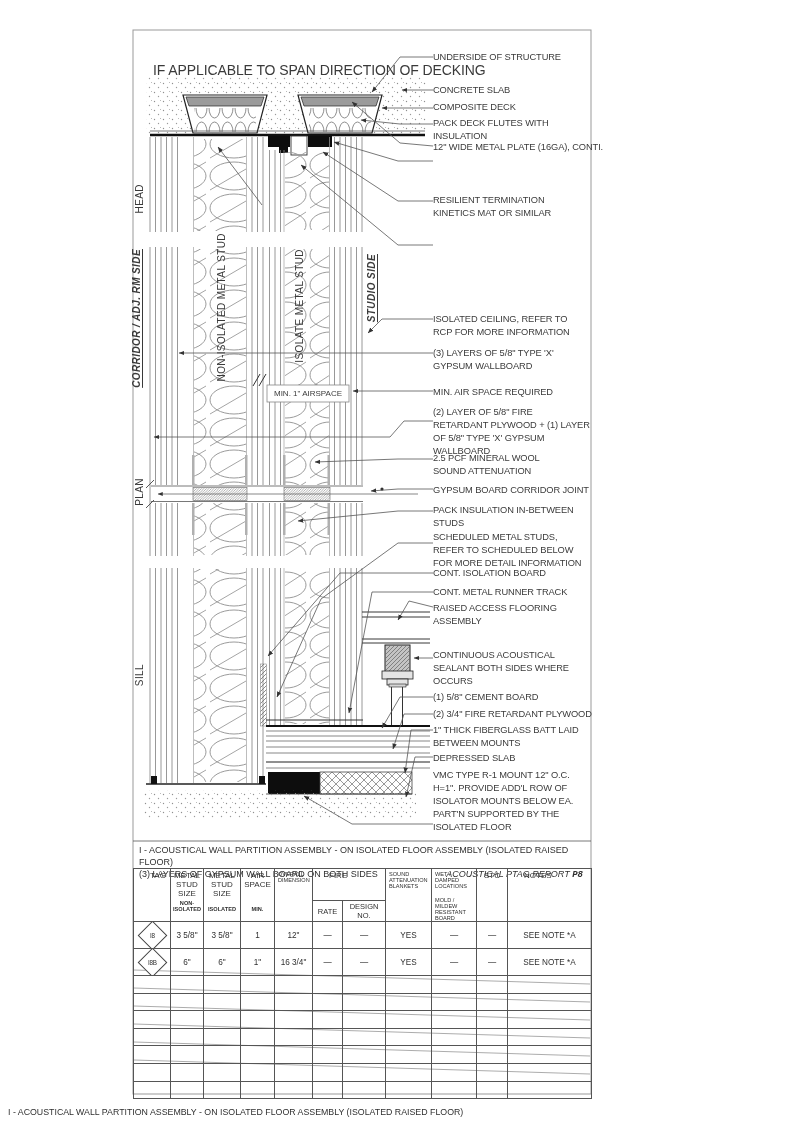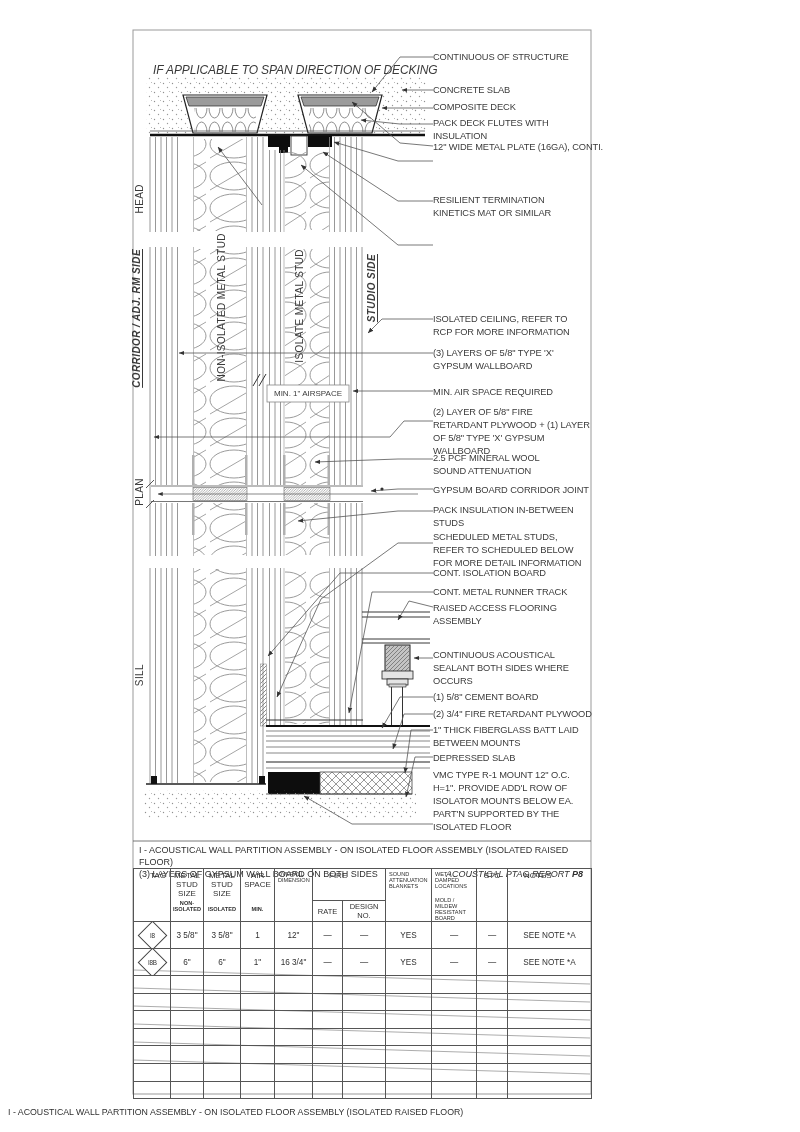--- a/index.html
+++ b/index.html
@@ -1,30 +1,30 @@
 <!DOCTYPE html>
 <html><head>
 <meta charset="utf-8">
 <style>
   html,body{margin:0;padding:0;background:#fff;}
   .page{position:relative;width:800px;height:1132px;background:#fff;overflow:hidden;
         font-family:"Liberation Sans",sans-serif;color:#333;}
   svg.draw{position:absolute;left:0;top:0;z-index:1;}
   .ann{position:absolute;z-index:2;font-size:9.3px;line-height:13px;white-space:pre-line;
        color:#3a3a3a;letter-spacing:-0.1px;}
-  .note-sm{font-size:12px;font-style:italic;}
+  .note-sm{font-size:14px;}
   .vlabel{position:absolute;z-index:2;writing-mode:vertical-rl;transform:rotate(180deg);
           font-size:10px;color:#3a3a3a;letter-spacing:.4px;white-space:nowrap;}
   .vlabel.it{font-style:italic;text-decoration:underline;font-weight:600;}
   .airbox{position:absolute;z-index:3;font-size:8px;text-align:center;color:#3a3a3a;}
   .notes{position:absolute;left:133px;top:842px;width:458px;z-index:2;padding:2px 0 0 6px;
          box-sizing:border-box;font-size:9px;line-height:12px;color:#2f2f2f;}
   .notes .l2{display:flex;justify-content:space-between;padding-right:8px;}
   .report{font-style:italic;}
-  .report b{font-style:italic;}
+  .report b{font-style:italic;font-family:Liberation Mono, monospace;}
   table.sched{position:absolute;left:133px;top:868px;width:458px;z-index:2;border-collapse:collapse;
           table-layout:fixed;background:transparent;color:#2f2f2f;}
   .sched th,.sched td{border:1px solid #555;padding:0 1px;vertical-align:top;text-align:center;
           font-weight:normal;overflow:hidden;}
   .sched tr.h1 th{height:27px;font-size:8px;}
   .sched tr.h2 th{height:15px;font-size:7.5px;vertical-align:middle;}
   .sched .lal{text-align:left;padding-left:16px;padding-top:2px;}
   .sched .cellcol{display:flex;flex-direction:column;justify-content:space-between;height:41px;padding-top:2px;}
   .tiny{font-size:5.6px;line-height:6px;font-weight:bold;}
   .tinyn{font-size:5.6px;line-height:6px;text-align:left;padding:2px 0 0 2px;}
@@ -240,21 +240,21 @@
 <div class="vlabel it" style="left:131px;top:249px">CORRIDOR / ADJ. RM SIDE</div>
 <div class="vlabel" style="left:134px;top:478px">PLAN</div>
 <div class="vlabel" style="left:134px;top:664px">SILL</div>
 <div class="vlabel" style="left:216px;top:233px">NON-ISOLATED METAL STUD</div>
 <div class="vlabel" style="left:294px;top:249px">ISOLATE METAL STUD</div>
 <div class="vlabel it" style="left:366px;top:254px">STUDIO SIDE</div>
 
 <div class="airbox" style="left:269px;top:389px;width:78px">MIN. 1" AIRSPACE</div>
 
 <div class="ann note-sm" style="left:153px;top:64px">IF APPLICABLE TO SPAN DIRECTION OF DECKING</div>
-<div class="ann" style="left:433px;top:51px">CONTINUOUS OF STRUCTURE</div>
+<div class="ann" style="left:433px;top:51px">UNDERSIDE OF STRUCTURE</div>
 <div class="ann" style="left:433px;top:84px">CONCRETE SLAB</div>
 <div class="ann" style="left:433px;top:101px">COMPOSITE DECK</div>
 <div class="ann" style="left:433px;top:117px">PACK DECK FLUTES WITH
 INSULATION</div>
 <div class="ann" style="left:433px;top:141px">12" WIDE METAL PLATE (16GA), CONTI.</div>
 <div class="ann" style="left:433px;top:194px">RESILIENT TERMINATION
 KINETICS MAT OR SIMILAR</div>
 <div class="ann" style="left:433px;top:313px">ISOLATED CEILING, REFER TO
 RCP FOR MORE INFORMATION</div>
 <div class="ann" style="left:433px;top:347px">(3) LAYERS OF 5/8" TYPE 'X'

